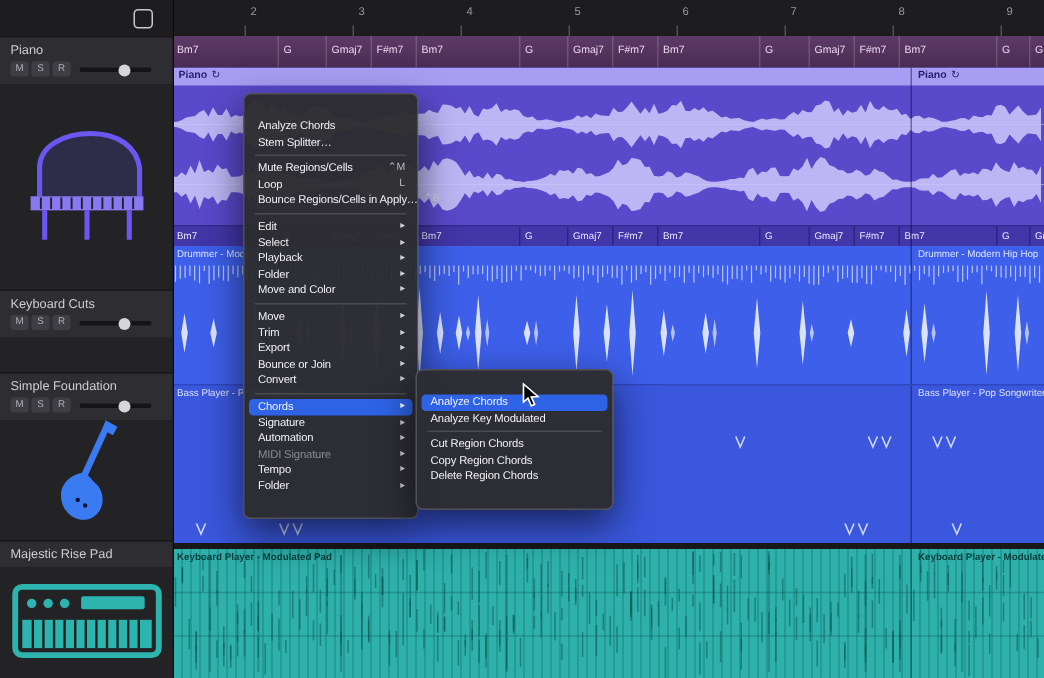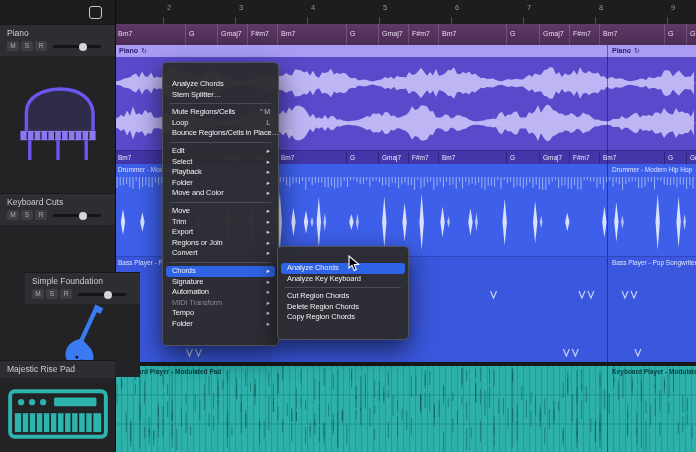--- a/index.html
+++ b/index.html
@@ -730,21 +730,21 @@
             <div class="tctrl">
               <div class="tbtn b0">M</div>
               <div class="tbtn b1">S</div>
               <div class="tbtn b2">R</div>
               <div class="tslider">
                 <div class="tknob"></div>
               </div>
             </div>
           </div>
         </div>
-        <div class="trow" style="top: 272px; height: 105px; margin-left: 25px;">
+        <div class="trow" style="top: 248px; height: 105px;">
           <div class="thead">
             <div class="tname">Simple Foundation</div>
             <div class="tctrl">
               <div class="tbtn b0">M</div>
               <div class="tbtn b1">S</div>
               <div class="tbtn b2">R</div>
               <div class="tslider">
                 <div class="tknob"></div>
               </div>
             </div>
@@ -802,21 +802,21 @@
       <div class="msep"></div>
       <div class="mi">
         <span>Mute Regions/Cells</span>
         <span class="msc">⌃M</span>
       </div>
       <div class="mi">
         <span>Loop</span>
         <span class="msc">L</span>
       </div>
       <div class="mi">
-        <span>Bounce Regions/Cells in Place…</span>
+        <span>Bounce Regions/Cells in Apply…</span>
         <span class="msc">⌃B</span>
       </div>
       <div class="msep"></div>
       <div class="mi">
         <span>Edit</span>
         <span class="marr">▸</span>
       </div>
       <div class="mi">
         <span>Select</span>
         <span class="marr">▸</span>
@@ -840,68 +840,68 @@
       </div>
       <div class="mi">
         <span>Trim</span>
         <span class="marr">▸</span>
       </div>
       <div class="mi">
         <span>Export</span>
         <span class="marr">▸</span>
       </div>
       <div class="mi">
-        <span>Regions or Join</span>
+        <span>Bounce or Join</span>
         <span class="marr">▸</span>
       </div>
       <div class="mi">
         <span>Convert</span>
         <span class="marr">▸</span>
       </div>
       <div class="msep"></div>
       <div class="mi hl">
         <span>Chords</span>
         <span class="marr">▸</span>
       </div>
       <div class="mi">
         <span>Signature</span>
         <span class="marr">▸</span>
       </div>
       <div class="mi">
         <span>Automation</span>
         <span class="marr">▸</span>
       </div>
       <div class="mi dis">
-        <span>MIDI Transform</span>
+        <span>MIDI Signature</span>
         <span class="marr">▸</span>
       </div>
       <div class="mi">
         <span>Tempo</span>
         <span class="marr">▸</span>
       </div>
       <div class="mi">
         <span>Folder</span>
         <span class="marr">▸</span>
       </div>
     </div>
   <div class="menu" id="sub-menu">
       <div class="mi hl">
         <span>Analyze Chords</span>
       </div>
       <div class="mi">
-        <span>Analyze Key Keyboard</span>
+        <span>Analyze Key Modulated</span>
       </div>
       <div class="msep"></div>
       <div class="mi">
         <span>Cut Region Chords</span>
       </div>
       <div class="mi">
+        <span>Copy Region Chords</span>
+      </div>
+      <div class="mi">
         <span>Delete Region Chords</span>
-      </div>
-      <div class="mi">
-        <span>Copy Region Chords</span>
       </div>
     </div>
 
   <svg class="cursor" width="12" height="17" viewBox="0 0 12 17">
     <polygon points="1,1 1,13 4,10.4 6.2,15.6 8.4,14.5 6.2,9.6 10.6,9.3" fill="#000" stroke="#fff" stroke-width="1.1"></polygon>
   </svg>
 </div>
 
 </body></html>

